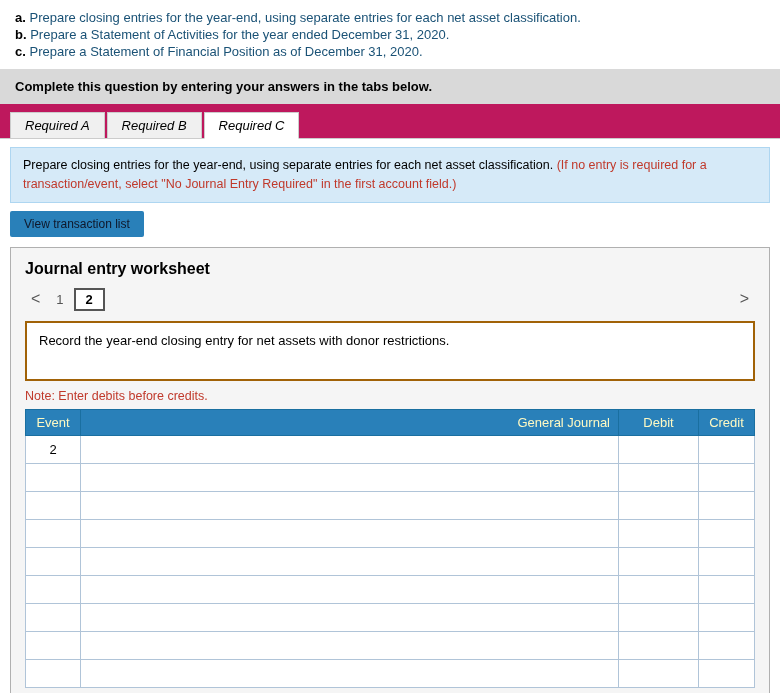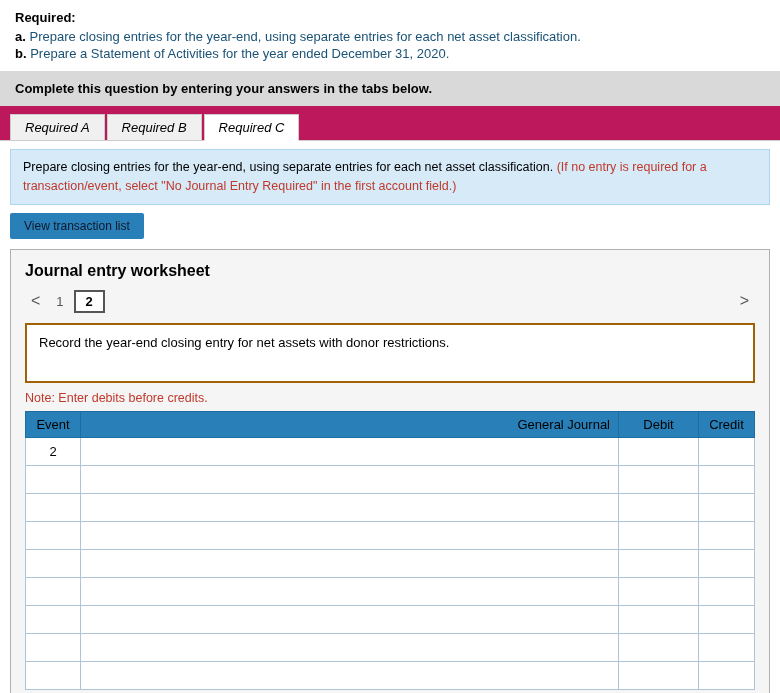--- a/index.html
+++ b/index.html
@@ -142,21 +142,21 @@
       margin-bottom: 6px;
     }
 
     .journal-table {
       width: 100%;
       border-collapse: collapse;
       background: #fff;
     }
     .journal-table thead tr {
       background: #2980b9;
-      color: #000000;
+      color: #fef9c3;
     }
     .journal-table thead th {
       padding: 5px 8px;
       font-size: 13px;
       font-weight: normal;
       border: 1px solid #1a6fa0;
     }
     .journal-table thead th.event-col { width: 55px; text-align: center; }
     .journal-table thead th.journal-col { text-align: right; }
     .journal-table thead th.debit-col { width: 80px; text-align: center; }
@@ -179,28 +179,31 @@
       outline: none;
       font-size: 12.5px;
       padding: 2px 3px;
       background: transparent;
     }
   </style>
 </head>
 <body>
 
 <div class="required-section">
-  <div class="required-label">Required:</div>
   <div class="req-line">
     <span class="letter">a. </span>
     <a class="link-text">Prepare closing entries for the year-end, using separate entries for each net asset classification.</a>
   </div>
   <div class="req-line">
     <span class="letter">b. </span>
     <a class="link-text">Prepare a Statement of Activities for the year ended December 31, 2020.</a>
+  </div>
+  <div class="req-line">
+    <span class="letter">c. </span>
+    <a class="link-text">Prepare a Statement of Financial Position as of December 31, 2020.</a>
   </div>
 </div>
 
 <div class="instruction-bar">
   <span>Complete this question by entering your answers in the tabs below.</span>
 </div>
 
 <div class="tabs-row">
   <div class="tab">
     <span>Required A</span>

